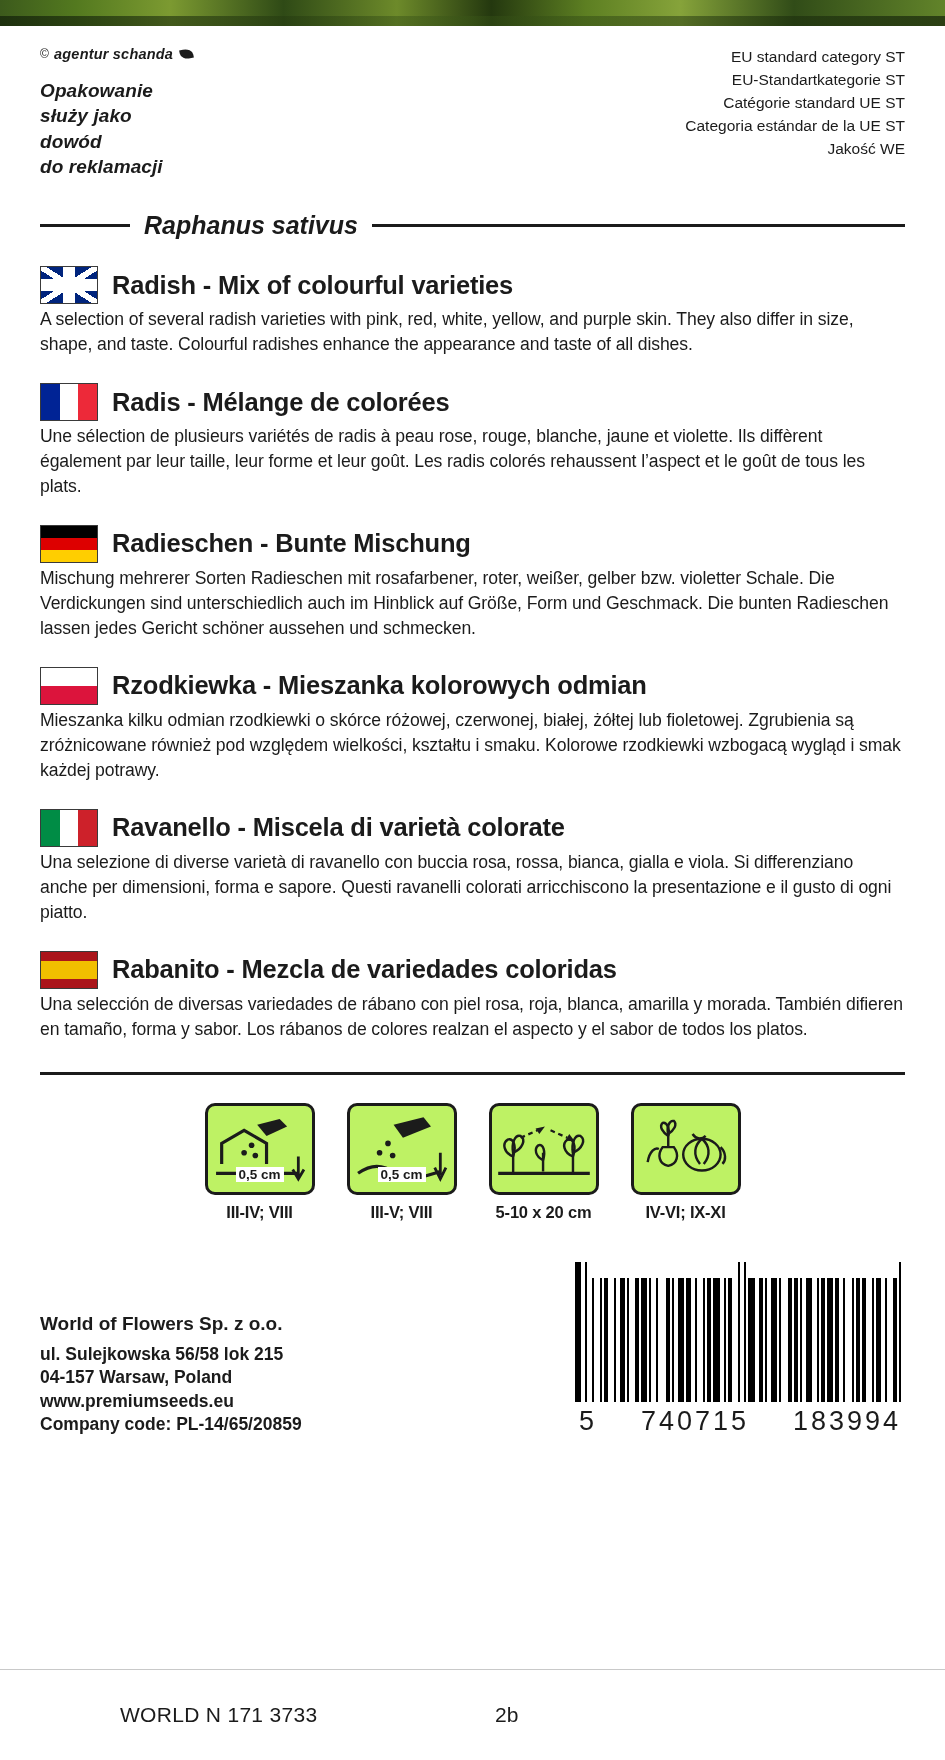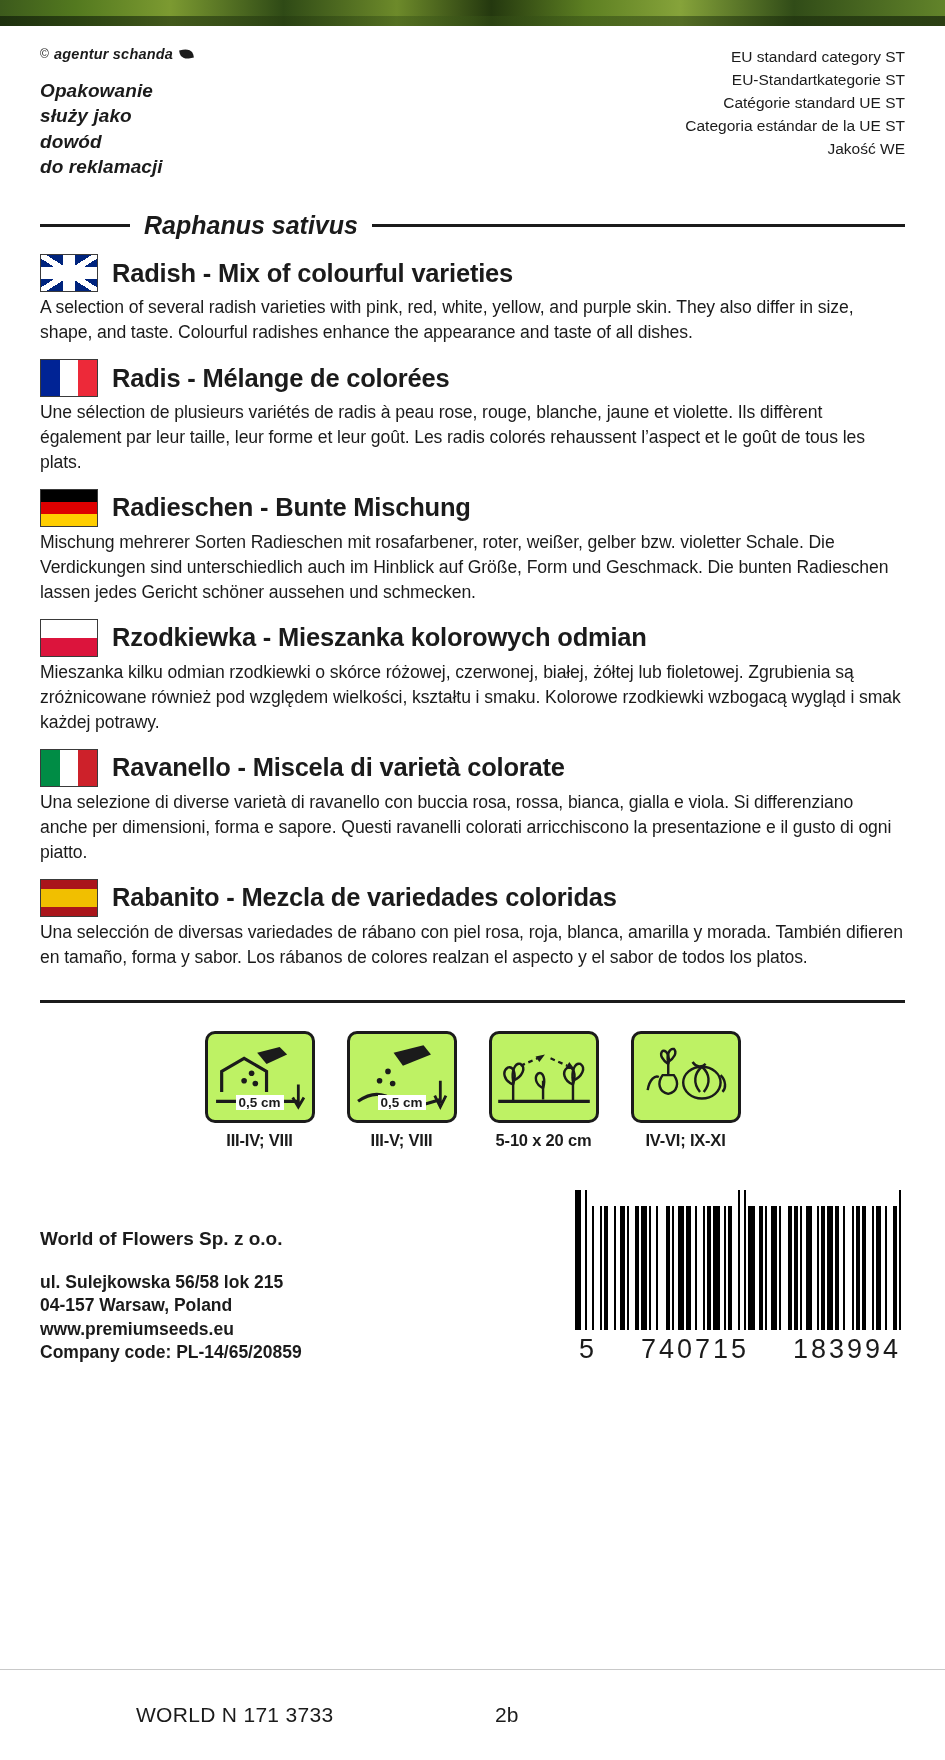--- a/index.html
+++ b/index.html
@@ -104,21 +104,21 @@
   .latin-rule.left { width: 90px; flex: none; }
   .latin-rule.right { flex: 1 1 auto; }
   .latin-name {
     font-size: 25px;
     font-weight: bold;
     font-style: italic;
     white-space: nowrap;
   }
   
   .lang-block {
-    margin-top: 14px;
+    margin-top: 26px;
   }
   .lang-head {
     display: flex;
     align-items: center;
     gap: 14px;
     margin-bottom: 3px;
   }
   .flag {
     width: 58px;
     height: 38px;
@@ -223,21 +223,21 @@
     margin-top: 40px;
   }
   .company {
     font-size: 17.5px;
     line-height: 1.34;
     font-weight: bold;
   }
   .company .name {
     font-size: 19px;
     font-weight: bold;
-    margin-bottom: 19px;
+    margin-bottom: 6px;
   }
   .barcode-wrap {
     width: 330px;
     text-align: center;
   }
   .barcode {
     height: 140px;
     display: flex;
     align-items: flex-end;
     gap: 0;
@@ -259,21 +259,21 @@
   .bottom-bar {
     position: absolute;
     left: 0; right: 0; bottom: 0;
     height: 90px;
     border-top: 1px solid #c9c9c9;
     display: flex;
     align-items: center;
   }
   .bottom-code {
     position: absolute;
-    left: 136px;
+    left: 120px;
     font-size: 21px;
     letter-spacing: .3px;
     color: #1b1b1b;
   }
   .bottom-page {
     position: absolute;
     left: 495px;
     font-size: 21px;
     color: #1b1b1b;
   }

